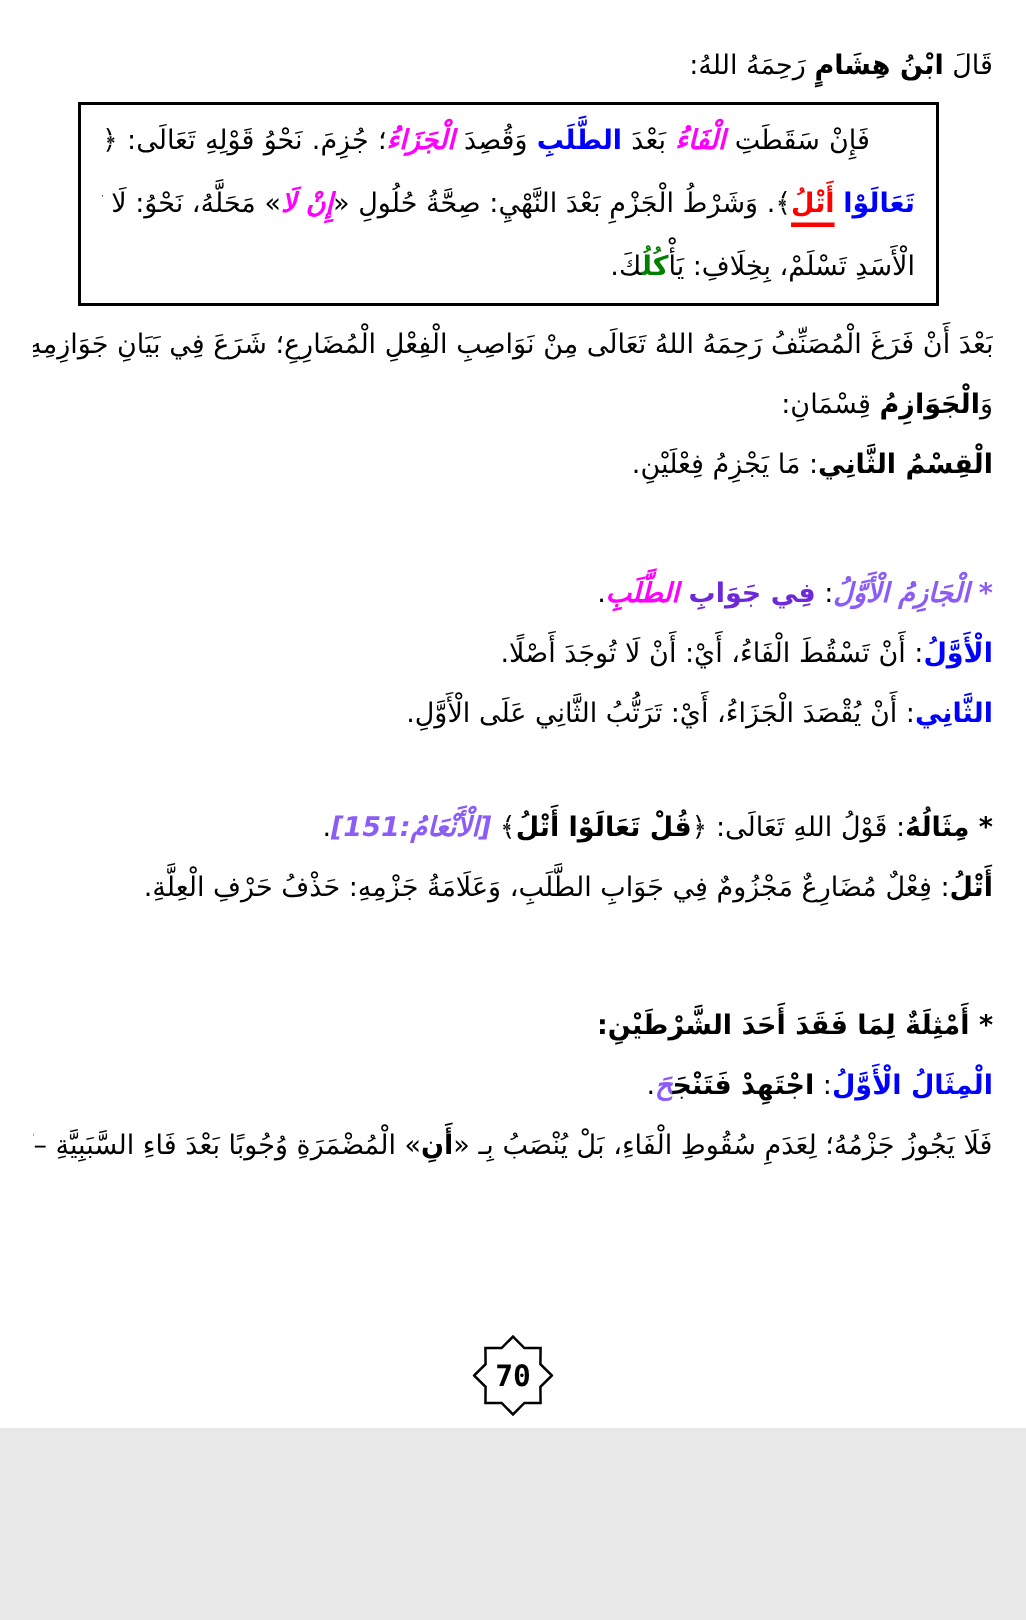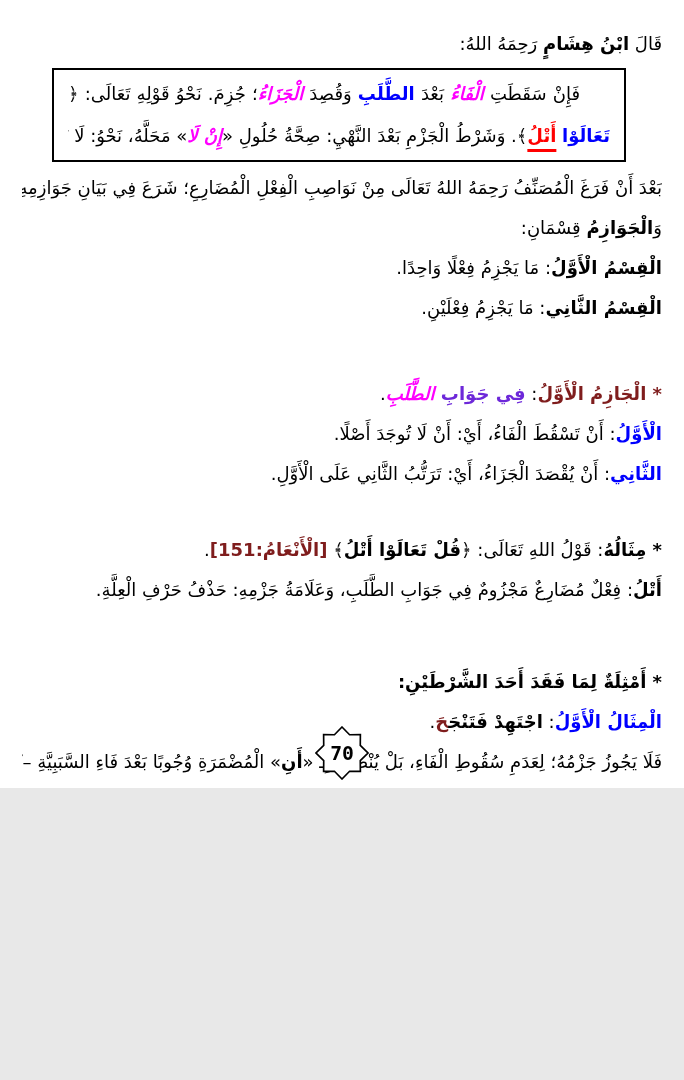--- a/index.html
+++ b/index.html
@@ -1,18 +1,18 @@
 <!DOCTYPE html>
 <html lang="ar" dir="rtl"><head>
 <meta charset="utf-8">
 <style>
   html,body{margin:0;padding:0;background:#e8e8e8;}
   .page{
     position:relative;
-    width:684px;height:788px;
+    width:684px;height:952px;
     margin:0 auto;
     background:#ffffff;
     box-sizing:border-box;
     padding:24px 22px 0 22px;
     direction:rtl;
     font-family:"DejaVu Sans", sans-serif;
     font-size:18px;
     color:#000;
     overflow:hidden;
   }
@@ -35,21 +35,21 @@
   [data-name="tafsir-intro"]{margin-top:6px;text-align:justify;text-align-last:justify;white-space:nowrap;overflow:hidden;}
   [data-name="jazim-1-heading"]{margin-top:46px;}
   [data-name="conditions-intro"]{margin-top:10px;}
   [data-name="mithal-heading"]{margin-top:36px;}
   [data-name="amthila-heading"]{margin-top:52px;}
   [data-name="no-jazm-explanation"]{text-align:justify;text-align-last:justify;white-space:nowrap;overflow:hidden;}
   
   .b{font-weight:bold;}
   .mg{color:#ff00ff;font-weight:bold;font-style:italic;}
   .bl{color:#0000ff;font-weight:bold;}
-  .rd{color:#7f1d1d;font-weight:bold;}
+  .rd{color:#8b5cf6;font-weight:bold;font-style:italic;}
   .rdu{
     color:#ff0000;font-weight:bold;
     text-decoration:underline;
     text-decoration-color:#ff0000;
     text-decoration-thickness:2.5px;
     text-underline-offset:7px;
   }
   .gr{color:#6d28d9;font-weight:bold;}
   .gr2{color:#008000;font-weight:bold;}
   
@@ -67,24 +67,24 @@
 </style>
 </head>
 <body>
 
 <div class="page" data-name="book-page">
   <div data-name="content">
       <p class="ln" data-name="opening-line"><span data-name="text-segment">قَالَ </span><span class="b" data-name="text-segment">ابْنُ هِشَامٍ</span><span data-name="text-segment"> رَحِمَهُ اللهُ:</span></p>
       <div class="box" data-name="matn-box">
         <p class="ln" data-name="box-line-1"><span data-name="text-segment">فَإِنْ سَقَطَتِ </span><span class="mg" data-name="text-segment">الْفَاءُ</span><span data-name="text-segment"> بَعْدَ </span><span class="bl" data-name="text-segment">الطَّلَبِ</span><span data-name="text-segment"> وَقُصِدَ </span><span class="mg" data-name="text-segment">الْجَزَاءُ</span><span data-name="text-segment">؛ جُزِمَ. نَحْوُ قَوْلِهِ تَعَالَى: ﴿</span></p>
         <p class="ln" data-name="box-line-2"><span class="bl" data-name="text-segment">تَعَالَوْا</span><span data-name="text-segment"> </span><span class="rdu" data-name="text-segment">أَتْلُ</span><span data-name="text-segment">﴾. وَشَرْطُ الْجَزْمِ بَعْدَ النَّهْيِ: صِحَّةُ حُلُولِ «</span><span class="mg" data-name="text-segment">إِنْ لَا</span><span data-name="text-segment">» مَحَلَّهُ، نَحْوُ: لَا تَدْنُ مِنَ</span></p>
+        <p class="ln" data-name="box-line-3"><span data-name="text-segment">الْأَسَدِ تَسْلَمْ، بِخِلَافِ: يَأْ</span><span class="gr2" data-name="text-segment">كُلُ</span><span data-name="text-segment">كَ.</span></p>
       </div>
       <p class="ln" data-name="tafsir-intro"><span data-name="text-segment">بَعْدَ أَنْ فَرَغَ الْمُصَنِّفُ رَحِمَهُ اللهُ تَعَالَى مِنْ نَوَاصِبِ الْفِعْلِ الْمُضَارِعِ؛ شَرَعَ فِي بَيَانِ جَوَازِمِهِ.</span></p>
       <p class="ln" data-name="jawazim-intro"><span data-name="text-segment">وَ</span><span class="b" data-name="text-segment">الْجَوَازِمُ</span><span data-name="text-segment"> قِسْمَانِ:</span></p>
-      <p class="ln" data-name="qism-1-line"><span class="b" data-name="text-segment">الْقِسْمُ الْأَوَّلُ</span><span data-name="text-segment">: مَا يَجْزِمُ فِعْلًا وَاحِدًا.</span></p>
       <p class="ln" data-name="qism-2-line"><span class="b" data-name="text-segment">الْقِسْمُ الثَّانِي</span><span data-name="text-segment">: مَا يَجْزِمُ فِعْلَيْنِ.</span></p>
       <p class="ln" data-name="jazim-1-heading"><span class="rd" data-name="text-segment">* </span><span class="rd" data-name="text-segment">الْجَازِمُ الْأَوَّلُ</span><span data-name="text-segment">: </span><span class="gr" data-name="text-segment">فِي جَوَابِ </span><span class="mg" data-name="text-segment">الطَّلَبِ</span><span data-name="text-segment">.</span></p>
       <p class="ln" data-name="condition-1-line"><span class="bl" data-name="text-segment">الْأَوَّلُ</span><span data-name="text-segment">: أَنْ تَسْقُطَ الْفَاءُ، أَيْ: أَنْ لَا تُوجَدَ أَصْلًا.</span></p>
       <p class="ln" data-name="condition-2-line"><span class="bl" data-name="text-segment">الثَّانِي</span><span data-name="text-segment">: أَنْ يُقْصَدَ الْجَزَاءُ، أَيْ: تَرَتُّبُ الثَّانِي عَلَى الْأَوَّلِ.</span></p>
       <p class="ln" data-name="mithal-heading"><span class="b" data-name="text-segment">* </span><span class="b" data-name="text-segment">مِثَالُهُ</span><span data-name="text-segment">: قَوْلُ اللهِ تَعَالَى: ﴿</span><span class="b" data-name="text-segment">قُلْ تَعَالَوْا أَتْلُ</span><span data-name="text-segment">﴾ </span><span class="rd" data-name="text-segment">[الْأَنْعَامُ:151]</span><span data-name="text-segment">.</span></p>
       <p class="ln" data-name="atlu-irab-line"><span class="b" data-name="text-segment">أَتْلُ</span><span data-name="text-segment">: فِعْلٌ مُضَارِعٌ مَجْزُومٌ فِي جَوَابِ الطَّلَبِ، وَعَلَامَةُ جَزْمِهِ: حَذْفُ حَرْفِ الْعِلَّةِ.</span></p>
       <p class="ln" data-name="amthila-heading"><span class="b" data-name="text-segment">* أَمْثِلَةٌ لِمَا فَقَدَ أَحَدَ الشَّرْطَيْنِ:</span></p>
       <p class="ln" data-name="mithal-1-line"><span class="bl" data-name="text-segment">الْمِثَالُ الْأَوَّلُ</span><span data-name="text-segment">: </span><span class="b" data-name="text-segment">اجْتَهِدْ فَتَنْجَ</span><span class="rd" data-name="text-segment">حَ</span><span data-name="text-segment">.</span></p>
       <p class="ln" data-name="no-jazm-explanation"><span data-name="text-segment">فَلَا يَجُوزُ جَزْمُهُ؛ لِعَدَمِ سُقُوطِ الْفَاءِ، بَلْ يُنْصَبُ بِـ «</span><span class="b" data-name="text-segment">أَنِ</span><span data-name="text-segment">» الْمُضْمَرَةِ وُجُوبًا بَعْدَ فَاءِ السَّبَبِيَّةِ –كَمَا</span></p>
     </div>

